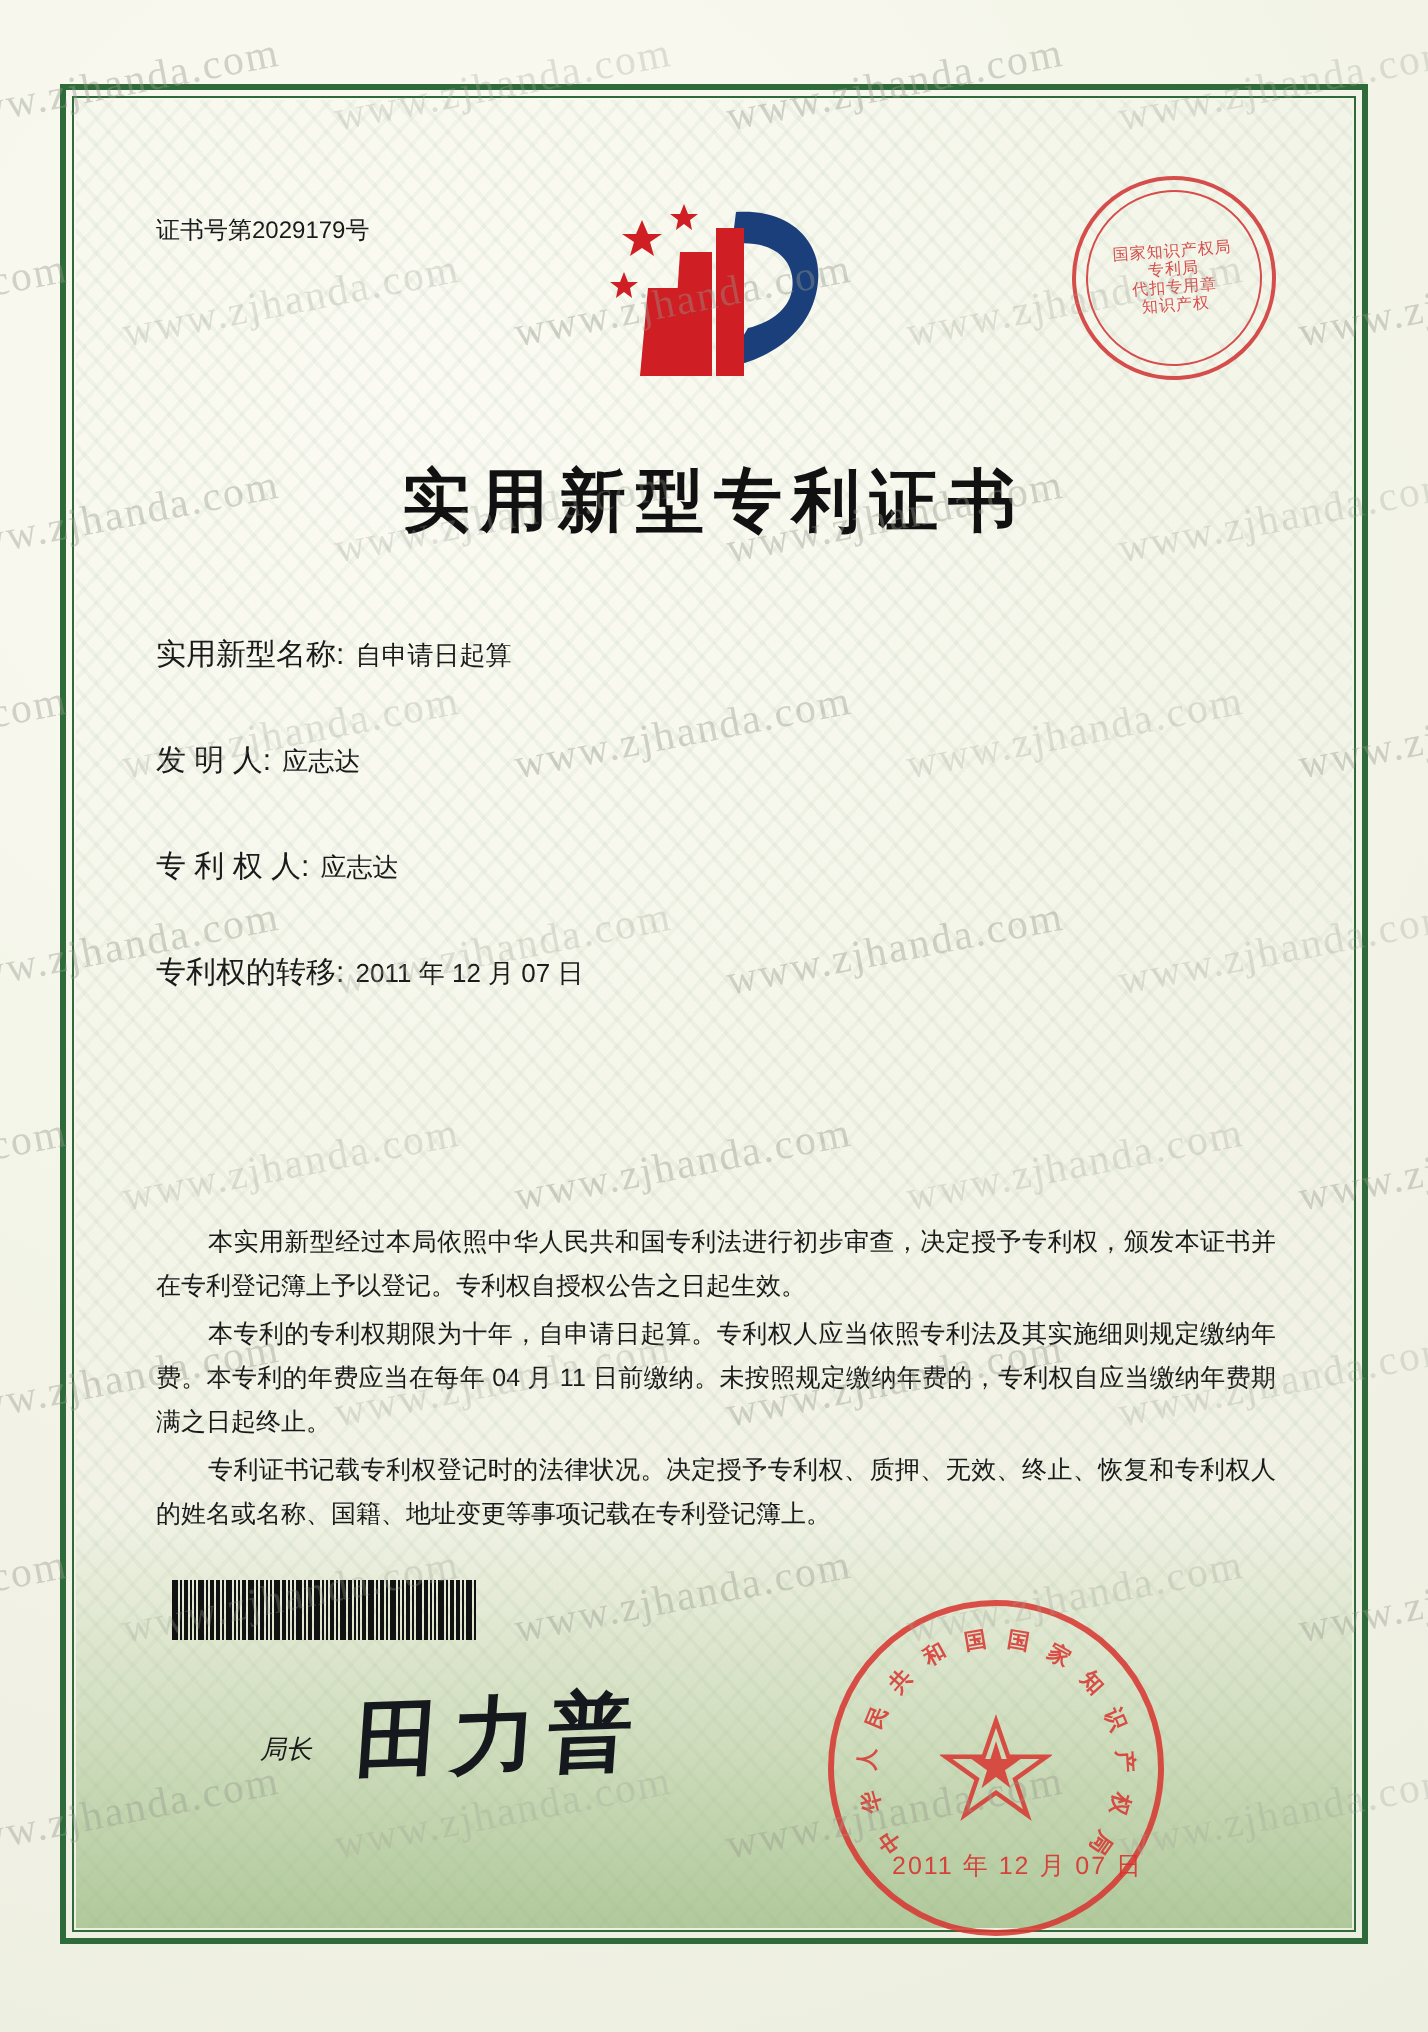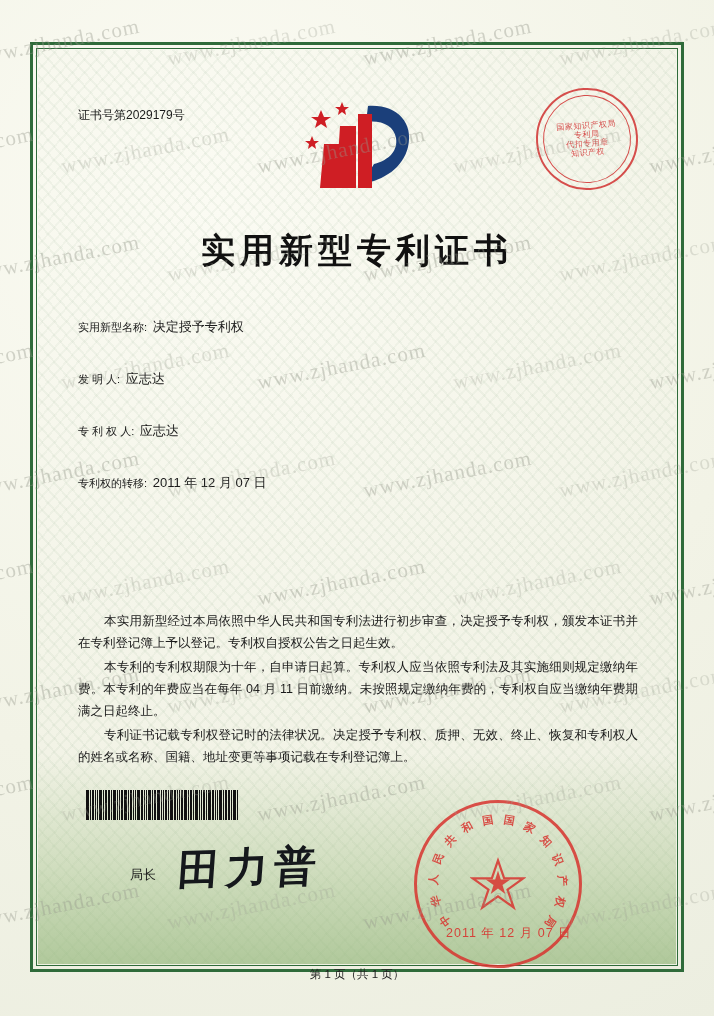--- a/index.html
+++ b/index.html
@@ -117,21 +117,21 @@
     width: 560px;
     font-size: 13px;
     color: #1a1a1a;
   }
   .field-row {
     margin-bottom: 34px;
     white-space: nowrap;
   }
   .field-label {
     display: inline-block;
-    font-size: 11px;
+    font-size: 15px;
     letter-spacing: 0px;
   }
   .field-value {
     display: inline-block;
     font-size: 13px;
     margin-left: 2px;
   }
 
   .cert-no {
     position: absolute;
@@ -173,20 +173,21 @@
     margin-right: 1px;
   }
 
   
   .sig-label {
     position: absolute;
     left: 130px;
     top: 866px;
     font-size: 13px;
     color: #1a1a1a;
+    font-style: italic;
   }
   .signature {
     position: absolute;
     left: 178px;
     top: 840px;
     font-family: "DejaVu Serif", serif;
     font-size: 42px;
     color: #15181c;
     letter-spacing: 6px;
     transform: skewX(-6deg) rotate(-2deg);
@@ -326,21 +327,21 @@
       <div class="line">代扣专用章</div>
       <div class="line">知识产权</div>
     </div>
   </div>
 
   <div class="doc-title">实用新型专利证书</div>
 
   <div class="fields">
     <div class="field-row">
       <span class="field-label">实用新型名称:</span>
-      <span class="field-value">决定授予专利权</span>
+      <span class="field-value">自申请日起算</span>
     </div>
     <div class="field-row">
       <span class="field-label">发 明 人:</span>
       <span class="field-value">应志达</span>
     </div>
     <div class="field-row">
       <span class="field-label">专 利 权 人:</span>
       <span class="field-value">应志达</span>
     </div>
     <div class="field-row">
@@ -434,21 +435,20 @@
         <span style="transform: rotate(15.7692deg) translate(66px) rotate(90deg) translate(-5px, -6px);">权</span>
         <span style="transform: rotate(35deg) translate(66px) rotate(90deg) translate(-5px, -6px);">局</span>
       </div>
     <svg class="star" viewBox="0 0 100 100">
       <polygon points="50,8 61,40 95,40 67,60 78,92 50,72 22,92 33,60 5,40 39,40" fill="none" stroke="#d8342f" stroke-width="4"></polygon>
       <polygon points="50,26 55,42 72,42 58,52 63,68 50,58 37,68 42,52 28,42 45,42" fill="#d8342f"></polygon>
     </svg>
   </div>
   <div class="seal-date">2011 年 12 月 07 日</div>
 
-  <div class="page-footer">第 1 页（共 1 页）</div>
 
   <div class="watermarks" id="watermarks">
       <div class="wm" style="left: -30px; top: 30px;">www.zjhanda.com</div>
       <div class="wm light" style="left: 166px; top: 30px;">www.zjhanda.com</div>
       <div class="wm" style="left: 362px; top: 30px;">www.zjhanda.com</div>
       <div class="wm light" style="left: 558px; top: 30px;">www.zjhanda.com</div>
       <div class="wm" style="left: -136px; top: 138px;">www.zjhanda.com</div>
       <div class="wm light" style="left: 60px; top: 138px;">www.zjhanda.com</div>
       <div class="wm" style="left: 256px; top: 138px;">www.zjhanda.com</div>
       <div class="wm light" style="left: 452px; top: 138px;">www.zjhanda.com</div>

